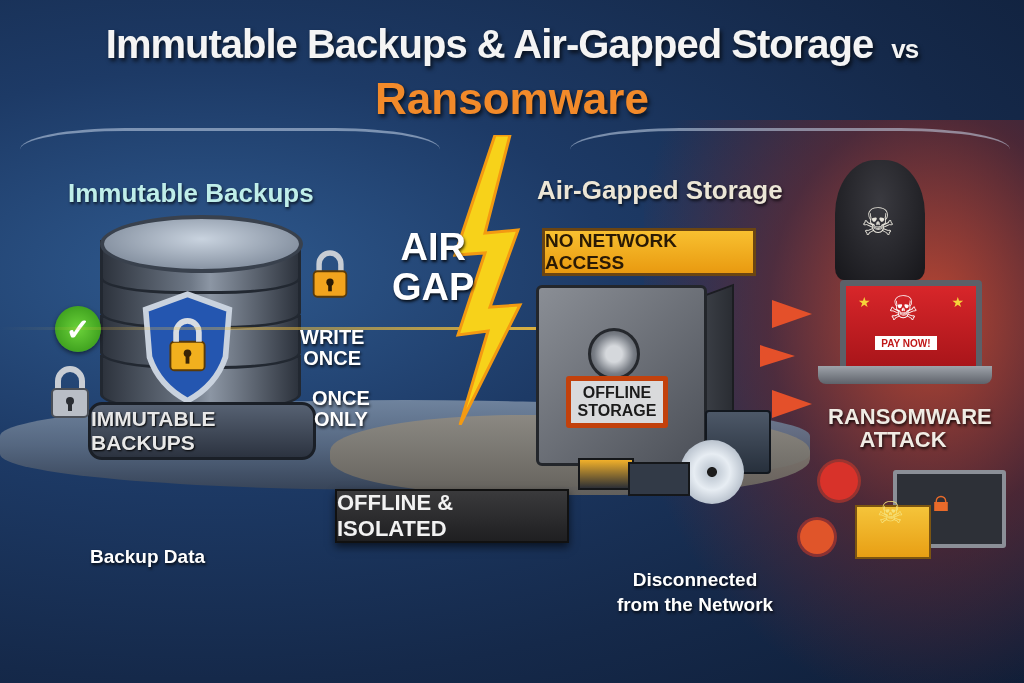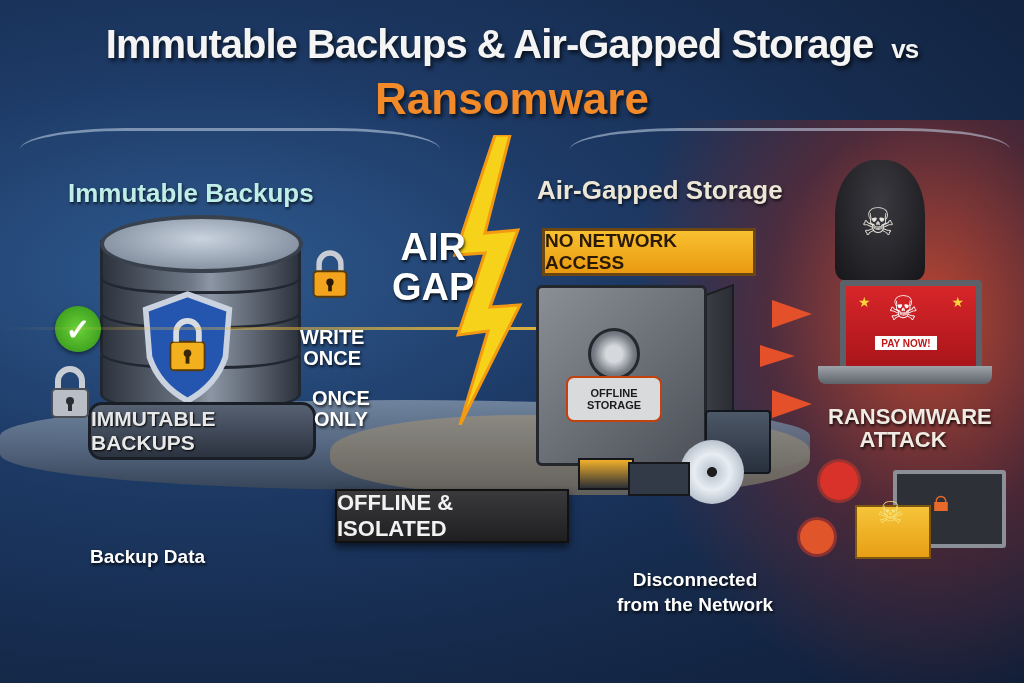--- a/index.html
+++ b/index.html
@@ -37,22 +37,22 @@
     color:#f2f2f2;font-weight:bold;font-size:22px;display:flex;align-items:center;justify-content:center;
     box-shadow:0 4px 8px rgba(0,0,0,.6);}
   .nna{left:542px;top:228px;width:208px;height:42px;background:linear-gradient(180deg,#f8c030,#e99a10);
     border:3px solid #6b4512;color:#2a1a05;font-weight:bold;font-size:19px;display:flex;align-items:center;justify-content:center;}
   .safe{left:536px;top:285px;width:165px;height:175px;background:linear-gradient(135deg,#8a8e95,#4c5058);
     border:3px solid #23262b;border-radius:6px;}
   .safe-side{left:700px;top:290px;width:30px;height:165px;background:linear-gradient(90deg,#3c4047,#2a2d33);
     transform:skewY(-20deg);border:2px solid #1b1d21;}
   .dial{left:588px;top:328px;width:46px;height:46px;border-radius:50%;
     background:radial-gradient(circle,#d5d8dc 25%,#7a7f87 60%,#43464c);border:3px solid #25282d;}
-  .safe-label{left:566px;top:376px;width:92px;height:42px;background:#d9dadc;border:2px solid #c2410c;border-radius:8px;
-    color:#1b1b1b;font-weight:bold;font-size:11px;display:flex;flex-direction:column;align-items:center;justify-content:center;line-height:1.1;}
+  .safe-label{left:566px;top:376px;width:92px;height:42px;background:#d9dadc;border:5px solid #c2410c;border-radius:3px;
+    color:#1b1b1b;font-weight:bold;font-size:16px;display:flex;flex-direction:column;align-items:center;justify-content:center;line-height:1.1;}
   .arrow{width:0;height:0;border-top:14px solid transparent;border-bottom:14px solid transparent;border-left:40px solid #e4502a;}
   .laptop-screen{left:840px;top:280px;width:130px;height:80px;background:linear-gradient(180deg,#d8262a,#a9151a);border:6px solid #5c6068;border-radius:4px;}
   .laptop-base{left:818px;top:366px;width:174px;height:18px;background:linear-gradient(180deg,#9ea3aa,#5e626a);border-radius:0 0 8px 8px;}
   .paynow{left:875px;top:336px;width:62px;height:14px;background:#fff;color:#c01818;font-weight:bold;font-size:10px;display:flex;align-items:center;justify-content:center;}
   .hood{left:835px;top:160px;width:90px;height:120px;background:radial-gradient(ellipse at 50% 35%,#3a3a40,#16161a);border-radius:45% 45% 10% 10%;}
   .skull{color:#e9e6dc;font-size:38px;}
   .check{left:55px;top:306px;width:46px;height:46px;border-radius:50%;background:radial-gradient(circle,#6bd23a,#2f8f15);
     color:#fff;font-size:30px;font-weight:bold;display:flex;align-items:center;justify-content:center;box-shadow:0 2px 4px rgba(0,0,0,.5);}
   .bolt{left:440px;top:135px;width:90px;height:290px;}
   .monitor{left:893px;top:470px;width:105px;height:70px;background:#2d3037;border:4px solid #8b8f97;border-radius:3px;}

